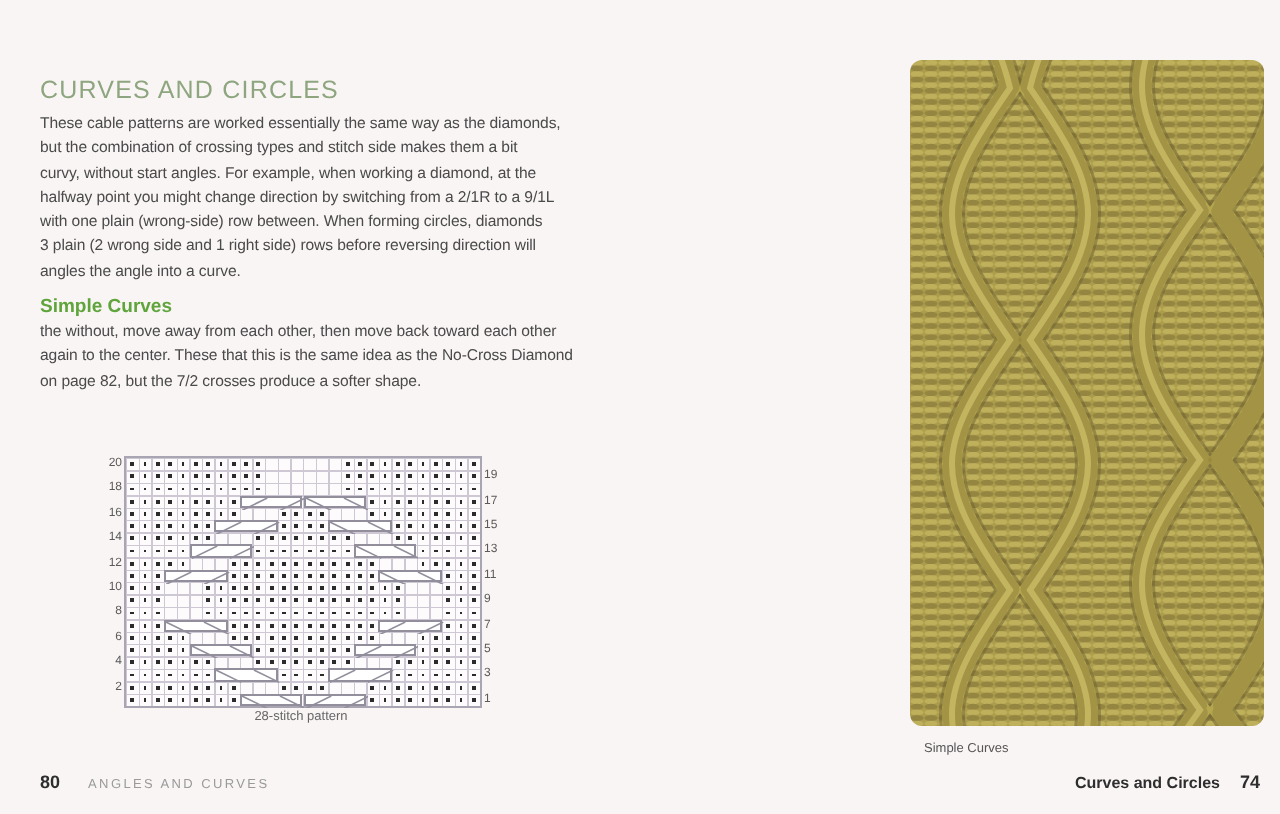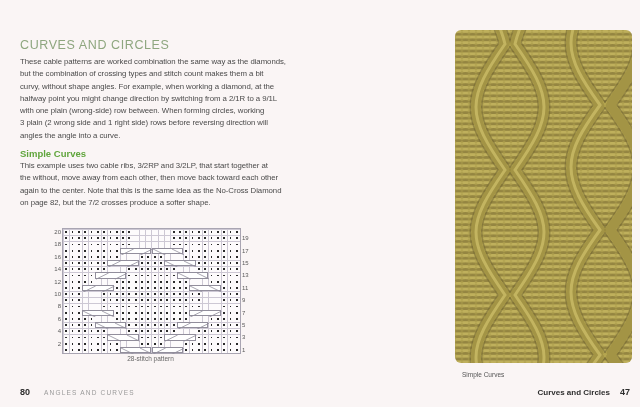--- a/index.html
+++ b/index.html
@@ -34,33 +34,32 @@
   .footerR .pg{font-weight:700;font-size:9px;color:#2e2e2e;margin-left:10px;}
   
   #photo{left:455px;top:30px;width:177px;height:333px;border-radius:6px;overflow:hidden;}
   .photo-caption{left:462px;top:371px;font-size:6.5px;color:#555;}
 </style>
 </head>
 <body>
 
 <div class="abs title">CURVES AND CIRCLES</div>
 <div class="abs intro">
-    <div>These cable patterns are worked combination the same way as the diamonds,</div>
-    <div>but the combination of crossing types and stitch count makes them a bit</div>
-    <div>curvy, without shape angles. For example, when working a diamond, at the</div>
+    <div>These cable patterns are worked essentially the same way as the diamonds,</div>
+    <div>but the combination of crossing types and stitch side makes them a bit</div>
+    <div>curvy, without start angles. For example, when working a diamond, at the</div>
     <div>halfway point you might change direction by switching from a 2/1R to a 9/1L</div>
-    <div>with one plain (wrong-side) row between. When forming circles, working</div>
+    <div>with one plain (wrong-side) row between. When forming circles, diamonds</div>
     <div>3 plain (2 wrong side and 1 right side) rows before reversing direction will</div>
     <div>angles the angle into a curve.</div>
   </div>
 <div class="abs subhead">Simple Curves</div>
 <div class="abs body2">
-    <div>This example uses two cable ribs, 3/2RP and 3/2LP, that start together at</div>
     <div>the without, move away from each other, then move back toward each other</div>
-    <div>again to the center. Note that this is the same idea as the No-Cross Diamond</div>
+    <div>again to the center. These that this is the same idea as the No-Cross Diamond</div>
     <div>on page 82, but the 7/2 crosses produce a softer shape.</div>
   </div>
 
 <div id="chart" class="abs">
     <div class="rownum rn-left" style="top: 0px;">20</div>
     <div class="dot" style="left: 2.26071px; top: 2.2px;"></div>
     <div class="dot" style="left: 8.58214px; top: 2.2px;"></div>
     <div class="dot" style="left: 14.9036px; top: 2.2px;"></div>
     <div class="dot" style="left: 21.225px; top: 2.2px;"></div>
     <div class="dot" style="left: 27.5464px; top: 2.2px;"></div>
@@ -618,14 +617,14 @@
       <path d="M155,-45 C173,-25 184,-6 184,13 C184,32 173,50 155,75 C173,100 184,118 184,137 C184,156 173,175 155,200 C173,225 184,243 184,262 C184,281 173,300 155,325 C170,346 178,356 182,370" stroke="#b5a650" stroke-width="10"></path>
       <path d="M145,-45 C127,-25 116,-6 116,13 C116,32 127,50 145,75 C127,100 116,118 116,137 C116,156 127,175 145,200 C127,225 116,243 116,262 C116,281 127,300 145,325 C130,346 122,356 118,370" stroke="#8d7f38" stroke-width="10" stroke-dasharray="2.8 4.4" opacity="0.45"></path>
       <path d="M155,-45 C173,-25 184,-6 184,13 C184,32 173,50 155,75 C173,100 184,118 184,137 C184,156 173,175 155,200 C173,225 184,243 184,262 C184,281 173,300 155,325 C170,346 178,356 182,370" stroke="#8d7f38" stroke-width="10" stroke-dasharray="2.8 4.4" opacity="0.45"></path>
       <path d="M145,-45 C127,-25 116,-6 116,13 C116,32 127,50 145,75 C127,100 116,118 116,137 C116,156 127,175 145,200 C127,225 116,243 116,262 C116,281 127,300 145,325 C130,346 122,356 118,370" stroke="#d0c26c" stroke-width="3" opacity="0.7"></path>
     </g>
   </svg>
 </div>
 <div class="abs photo-caption">Simple Curves</div>
 
 <div class="abs footerR">
-  <span class="sec">Curves and Circles</span><span class="pg">47</span>
+  <span class="sec">Curves and Circles</span><span class="pg">74</span>
 </div>
 
 </body></html>

